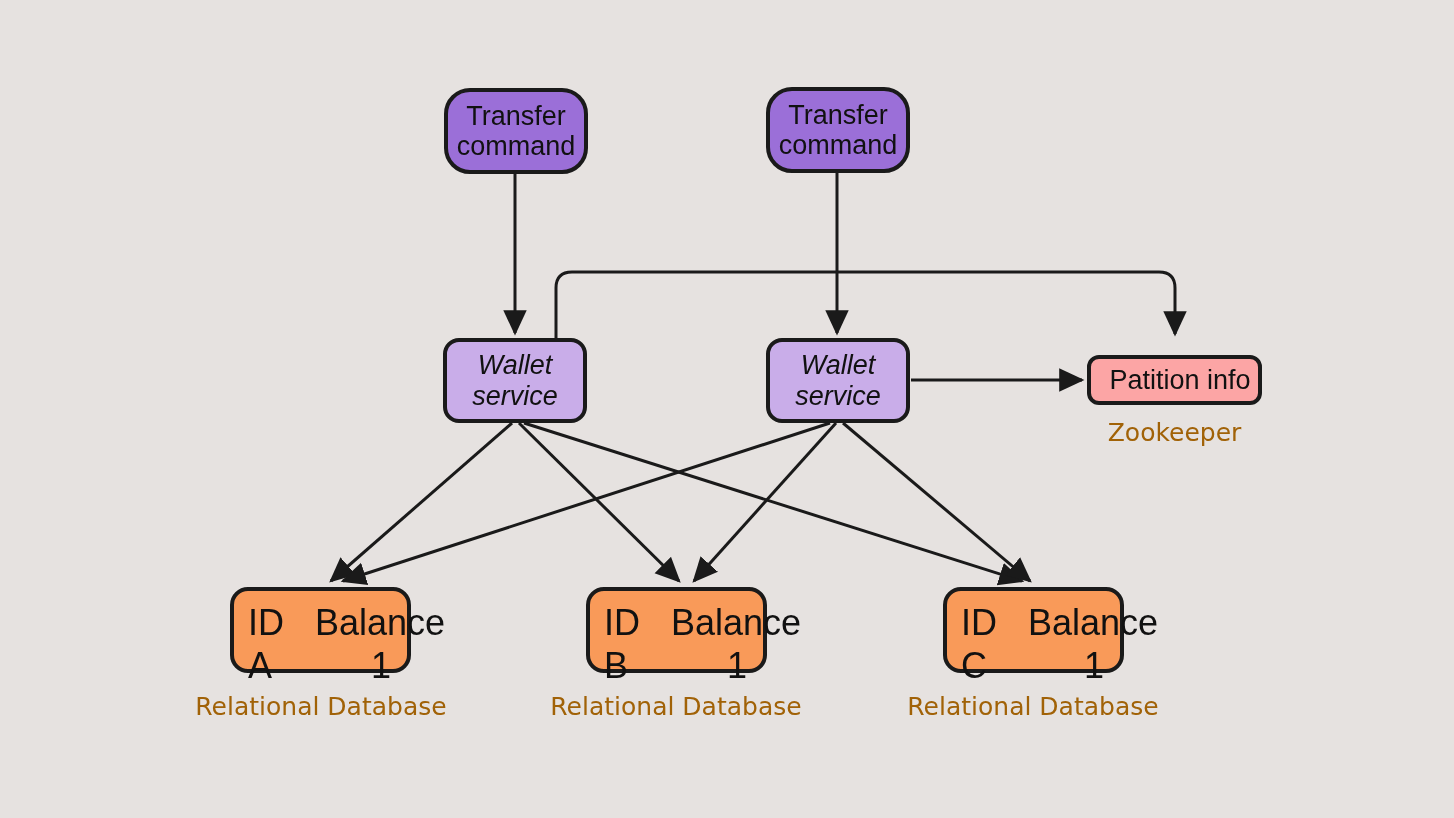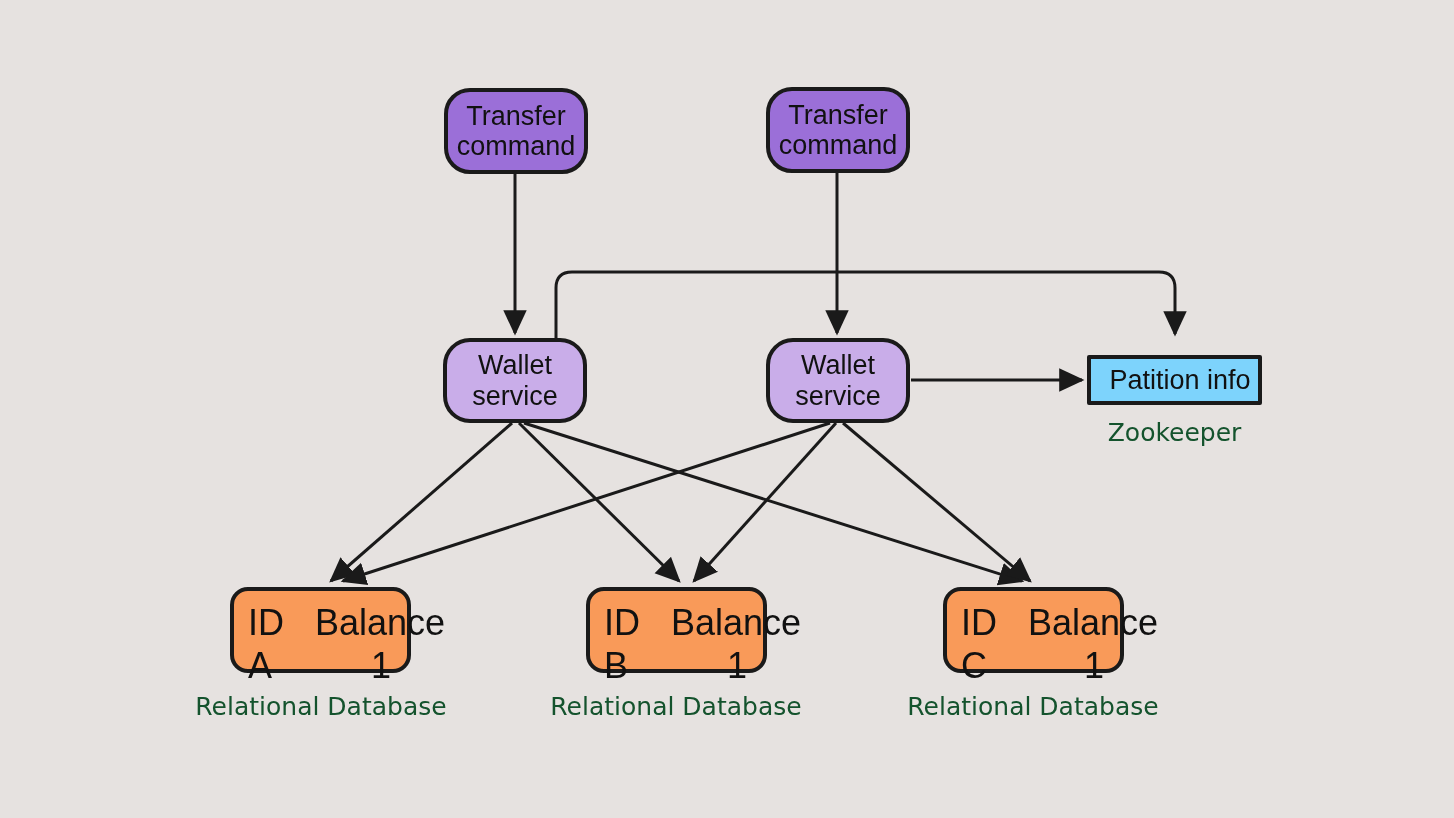--- a/index.html
+++ b/index.html
@@ -37,26 +37,27 @@
     text-align: center;
   }
   .node-cmd {
     background: #9b6fd8;
     font-size: 27px;
     border-radius: 26px;
   }
   .node-svc {
     background: #c9ade9;
     font-size: 27px;
-    border-radius: 27px;
+    border-radius: 16px;
+    font-style: italic;
   }
   .node-zk {
-    background: #7dd3fc;
+    background: #fca5a5;
     font-size: 27px;
-    border-radius: 2px;
+    border-radius: 12px;
     justify-content: center;
     padding-left: 11px;
   }
   .node-db {
     background: #f99a59;
     border-radius: 18px;
     display: block;
     padding: 10px 16px 10px 14px;
     font-size: 36px;
   }
@@ -66,21 +67,21 @@
     align-items: baseline;
     width: 100%;
     line-height: 1.2;
   }
   .db-row .col-id { text-align: left; }
   .db-row .col-bal { text-align: right; margin-left: 31px; }
   .caption {
     position: absolute;
     font-family: "DejaVu Sans", sans-serif;
     font-size: 25px;
-    color: #14532d;
+    color: #a16207;
     text-align: center;
     white-space: nowrap;
   }
 </style>
 </head>
 <body>
 
 <div id="canvas">
 
   <svg class="edges" viewBox="0 0 1454 818" xmlns="http://www.w3.org/2000/svg">

